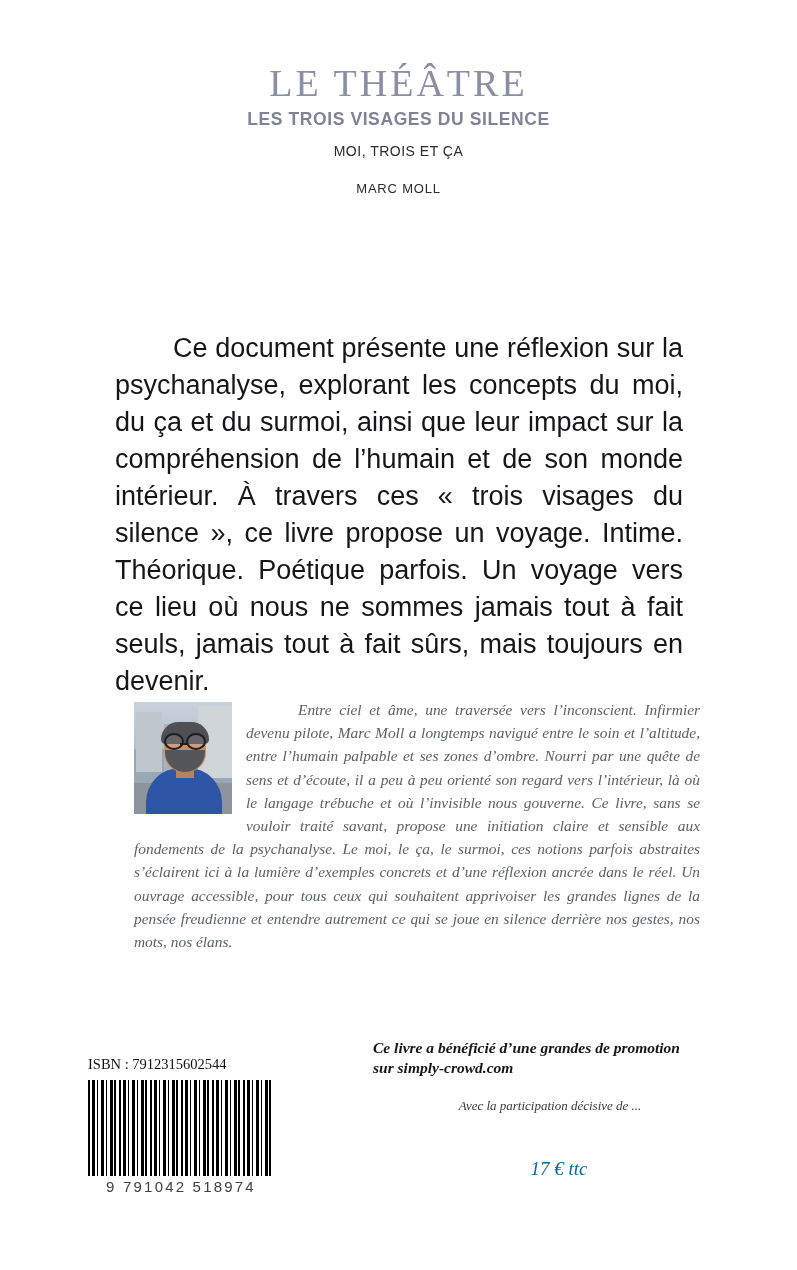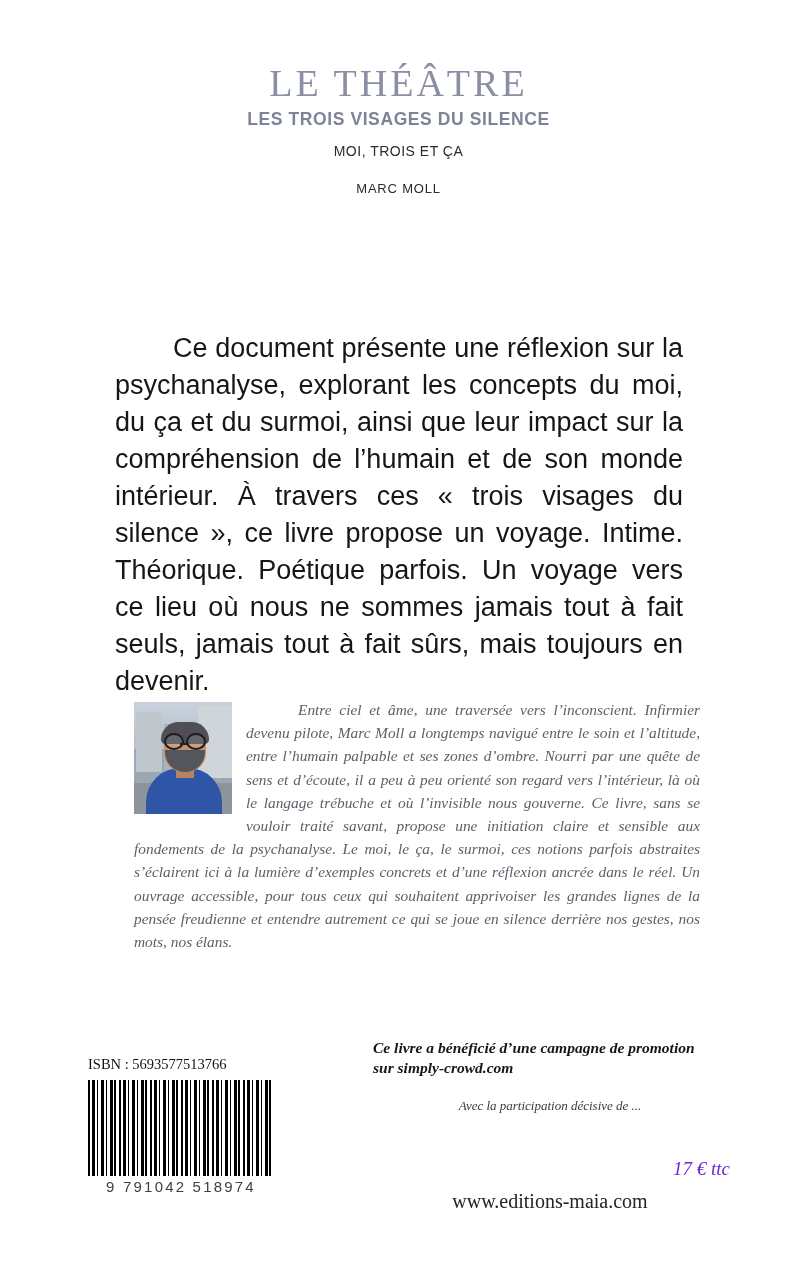--- a/index.html
+++ b/index.html
@@ -227,28 +227,28 @@
   .participation {
     margin-top: 20px;
     font-family: "Liberation Serif", serif;
     font-style: italic;
     font-size: 13px;
     color: #3a3a42;
     text-align: center;
   }
   .price {
     position: absolute;
-    left: 370px;
+    left: 379px;
     top: 1158px;
     width: 360px;
-    text-align: right;
+    text-align: center;
     font-family: "Liberation Serif", serif;
     font-style: italic;
     font-size: 19px;
-    color: #6d28d9;
+    color: #0369a1;
   }
   .website {
     position: absolute;
     left: 370px;
     top: 1190px;
     width: 360px;
     text-align: center;
     font-family: "Liberation Serif", serif;
     font-size: 20px;
     color: #23232a;
@@ -280,29 +280,28 @@
       <div class="face"></div>
       <div class="beard"></div>
       <div class="hair"></div>
       <div class="glass-l"></div>
       <div class="glass-r"></div>
       <div class="bridge"></div>
     </div>
     <div class="bio-text">Entre ciel et âme, une traversée vers l’inconscient. Infirmier devenu pilote, Marc Moll a longtemps navigué entre le soin et l’altitude, entre l’humain palpable et ses zones d’ombre. Nourri par une quête de sens et d’écoute, il a peu à peu orienté son regard vers l’intérieur, là où le langage trébuche et où l’invisible nous gouverne. Ce livre, sans se vouloir traité savant, propose une initiation claire et sensible aux fondements de la psychanalyse. Le moi, le ça, le surmoi, ces notions parfois abstraites s’éclairent ici à la lumière d’exemples concrets et d’une réflexion ancrée dans le réel. Un ouvrage accessible, pour tous ceux qui souhaitent apprivoiser les grandes lignes de la pensée freudienne et entendre autrement ce qui se joue en silence derrière nos gestes, nos mots, nos élans.</div>
   </div>
 
-  <div class="isbn-label">ISBN : 5693577513766</div>
+  <div class="isbn-label">ISBN : 7912315602544</div>
 
   <div class="barcode-area">
     <div class="barcode-bars"></div>
     <div class="barcode-digits">9 791042 518974</div>
   </div>
 
   <div class="promo-block">
-    <div class="promo-line">Ce livre a bénéficié d’une campagne de promotion</div>
+    <div class="promo-line">Ce livre a bénéficié d’une grandes de promotion</div>
     <div class="promo-line">sur simply-crowd.com</div>
     <div class="participation">Avec la participation décisive de ...</div>
   </div>
 
   <div class="price">17 € ttc</div>
-  <div class="website">www.editions-maia.com</div>
 
 </div>
 
 </body></html>

